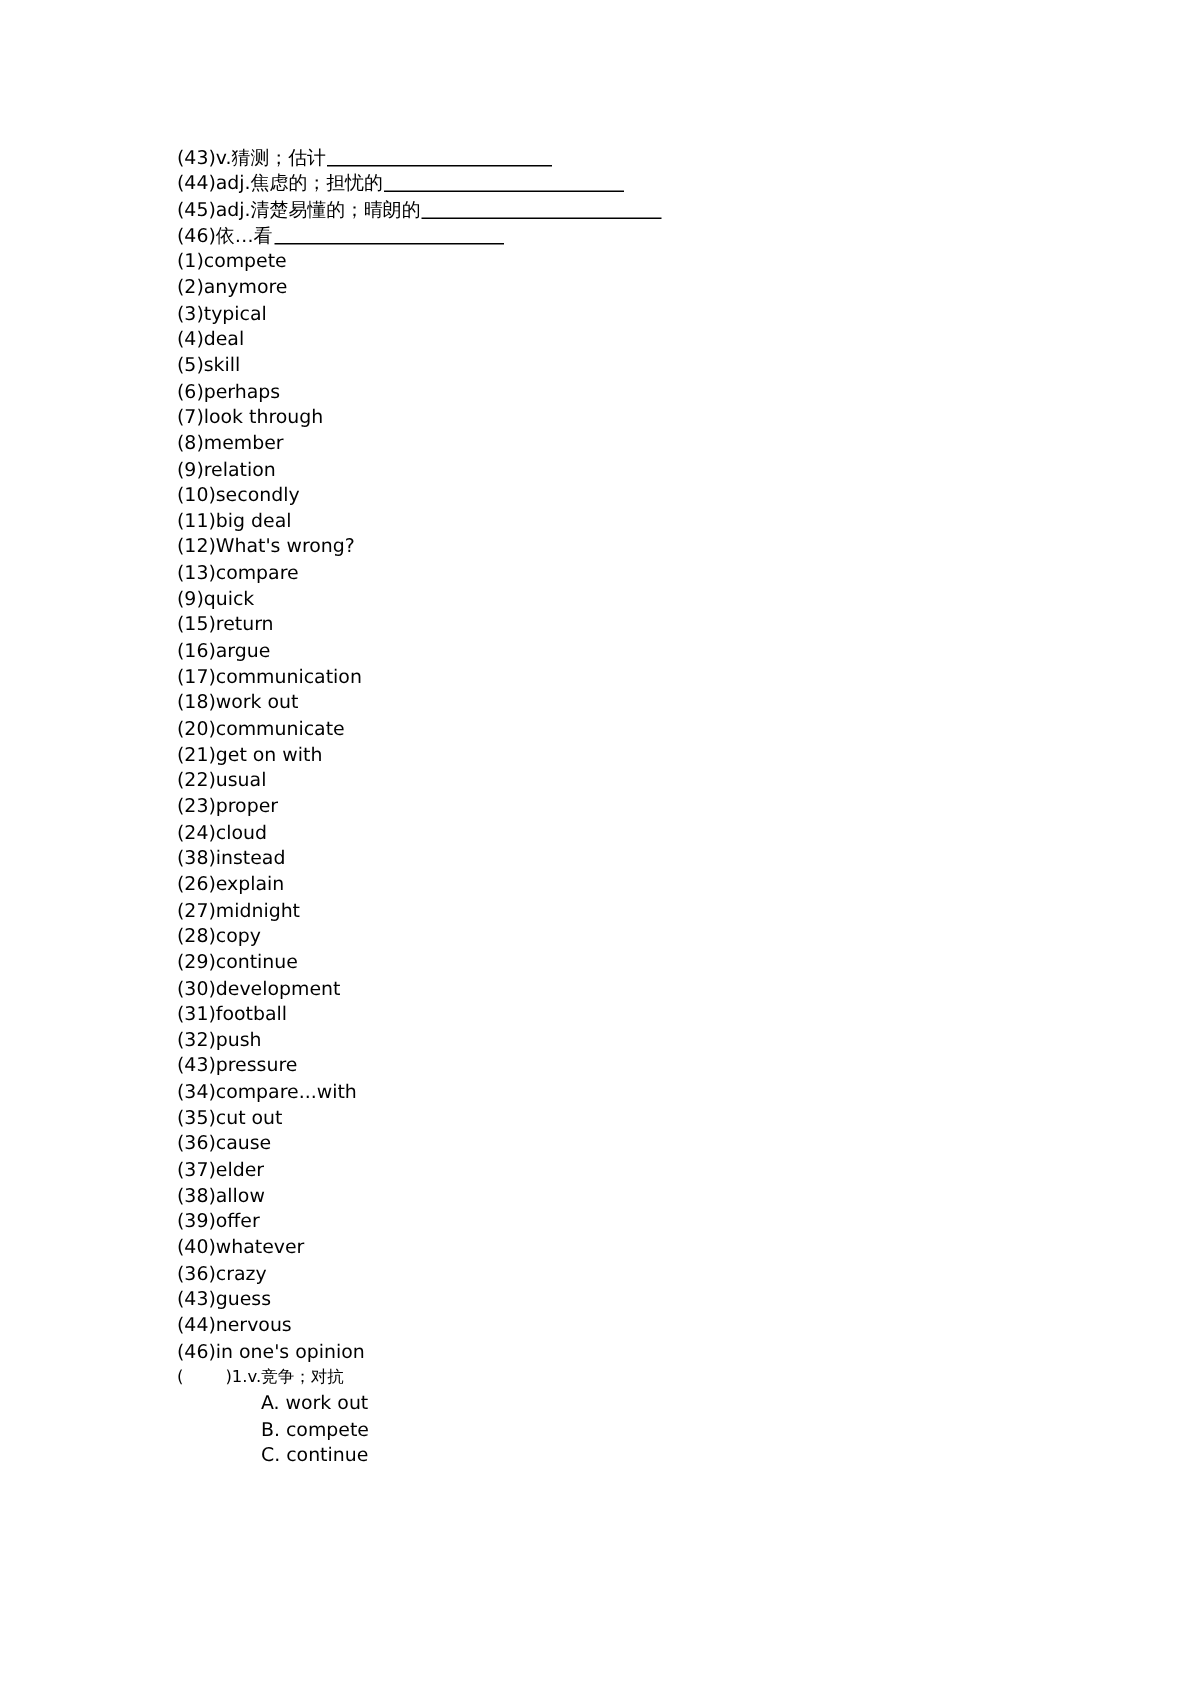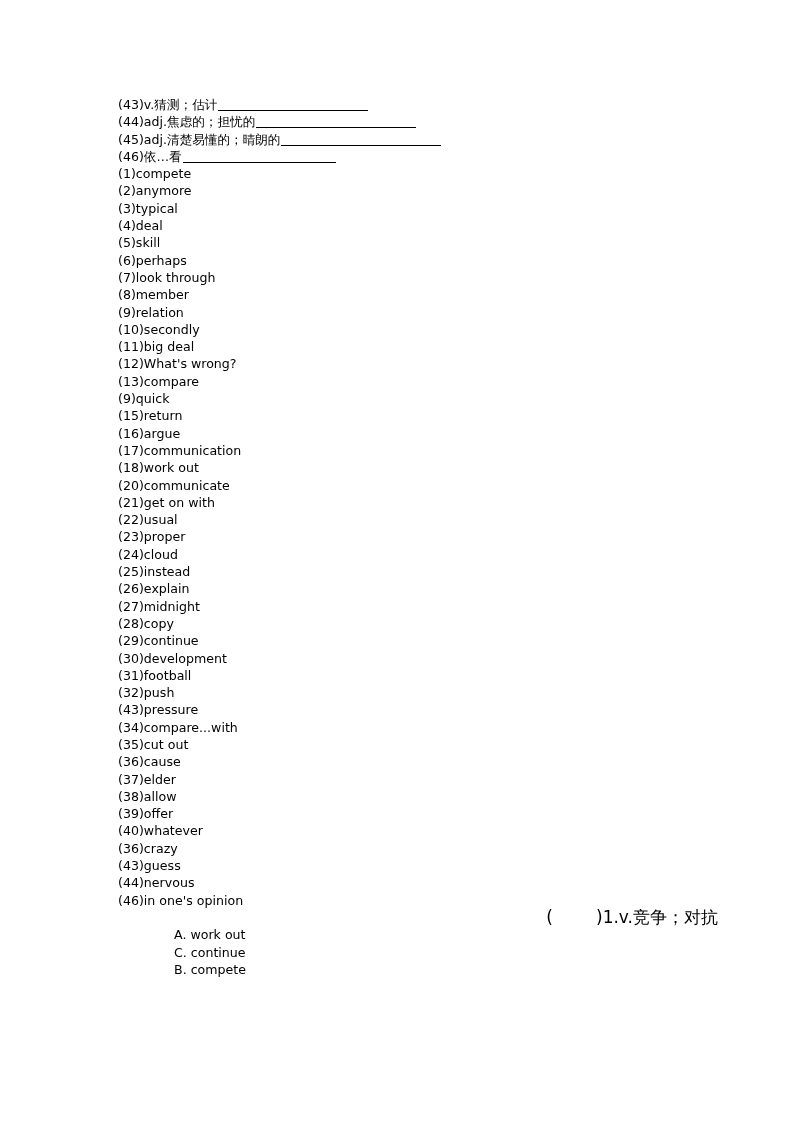--- a/index.html
+++ b/index.html
@@ -44,25 +44,24 @@
     vertical-align: -2px;
     height: 11px;
     margin-left: 1px;
   }
   .word-line {
     font-size: 12.6px;
     line-height: 17.3px;
     white-space: nowrap;
   }
   .mc-stem {
-    font-size: 17px;
+    font-size: 11px;
     line-height: 17.3px;
     white-space: pre;
     margin-top: 0px;
-    text-align: right;
   }
   .mc-option {
     font-size: 12.6px;
     line-height: 17.3px;
     white-space: nowrap;
     padding-left: 56px;
   }
 </style>
 </head>
 <body>
@@ -102,21 +101,21 @@
       <div class="word-line">(9)quick</div>
       <div class="word-line">(15)return</div>
       <div class="word-line">(16)argue</div>
       <div class="word-line">(17)communication</div>
       <div class="word-line">(18)work out</div>
       <div class="word-line">(20)communicate</div>
       <div class="word-line">(21)get on with</div>
       <div class="word-line">(22)usual</div>
       <div class="word-line">(23)proper</div>
       <div class="word-line">(24)cloud</div>
-      <div class="word-line">(25)instead</div>
+      <div class="word-line">(38)instead</div>
       <div class="word-line">(26)explain</div>
       <div class="word-line">(27)midnight</div>
       <div class="word-line">(28)copy</div>
       <div class="word-line">(29)continue</div>
       <div class="word-line">(30)development</div>
       <div class="word-line">(31)football</div>
       <div class="word-line">(32)push</div>
       <div class="word-line">(43)pressure</div>
       <div class="word-line">(34)compare...with</div>
       <div class="word-line">(35)cut out</div>
@@ -127,18 +126,18 @@
       <div class="word-line">(40)whatever</div>
       <div class="word-line">(36)crazy</div>
       <div class="word-line">(43)guess</div>
       <div class="word-line">(44)nervous</div>
       <div class="word-line">(46)in one's opinion</div>
     </div>
 
     <div>
       <div class="mc-stem">(        )1.v.竞争；对抗</div>
       <div class="mc-option">A. work out</div>
+      <div class="mc-option">B. compete</div>
       <div class="mc-option">C. continue</div>
-      <div class="mc-option">B. compete</div>
     </div>
 
   </div>
 </div>
 
 </body></html>

